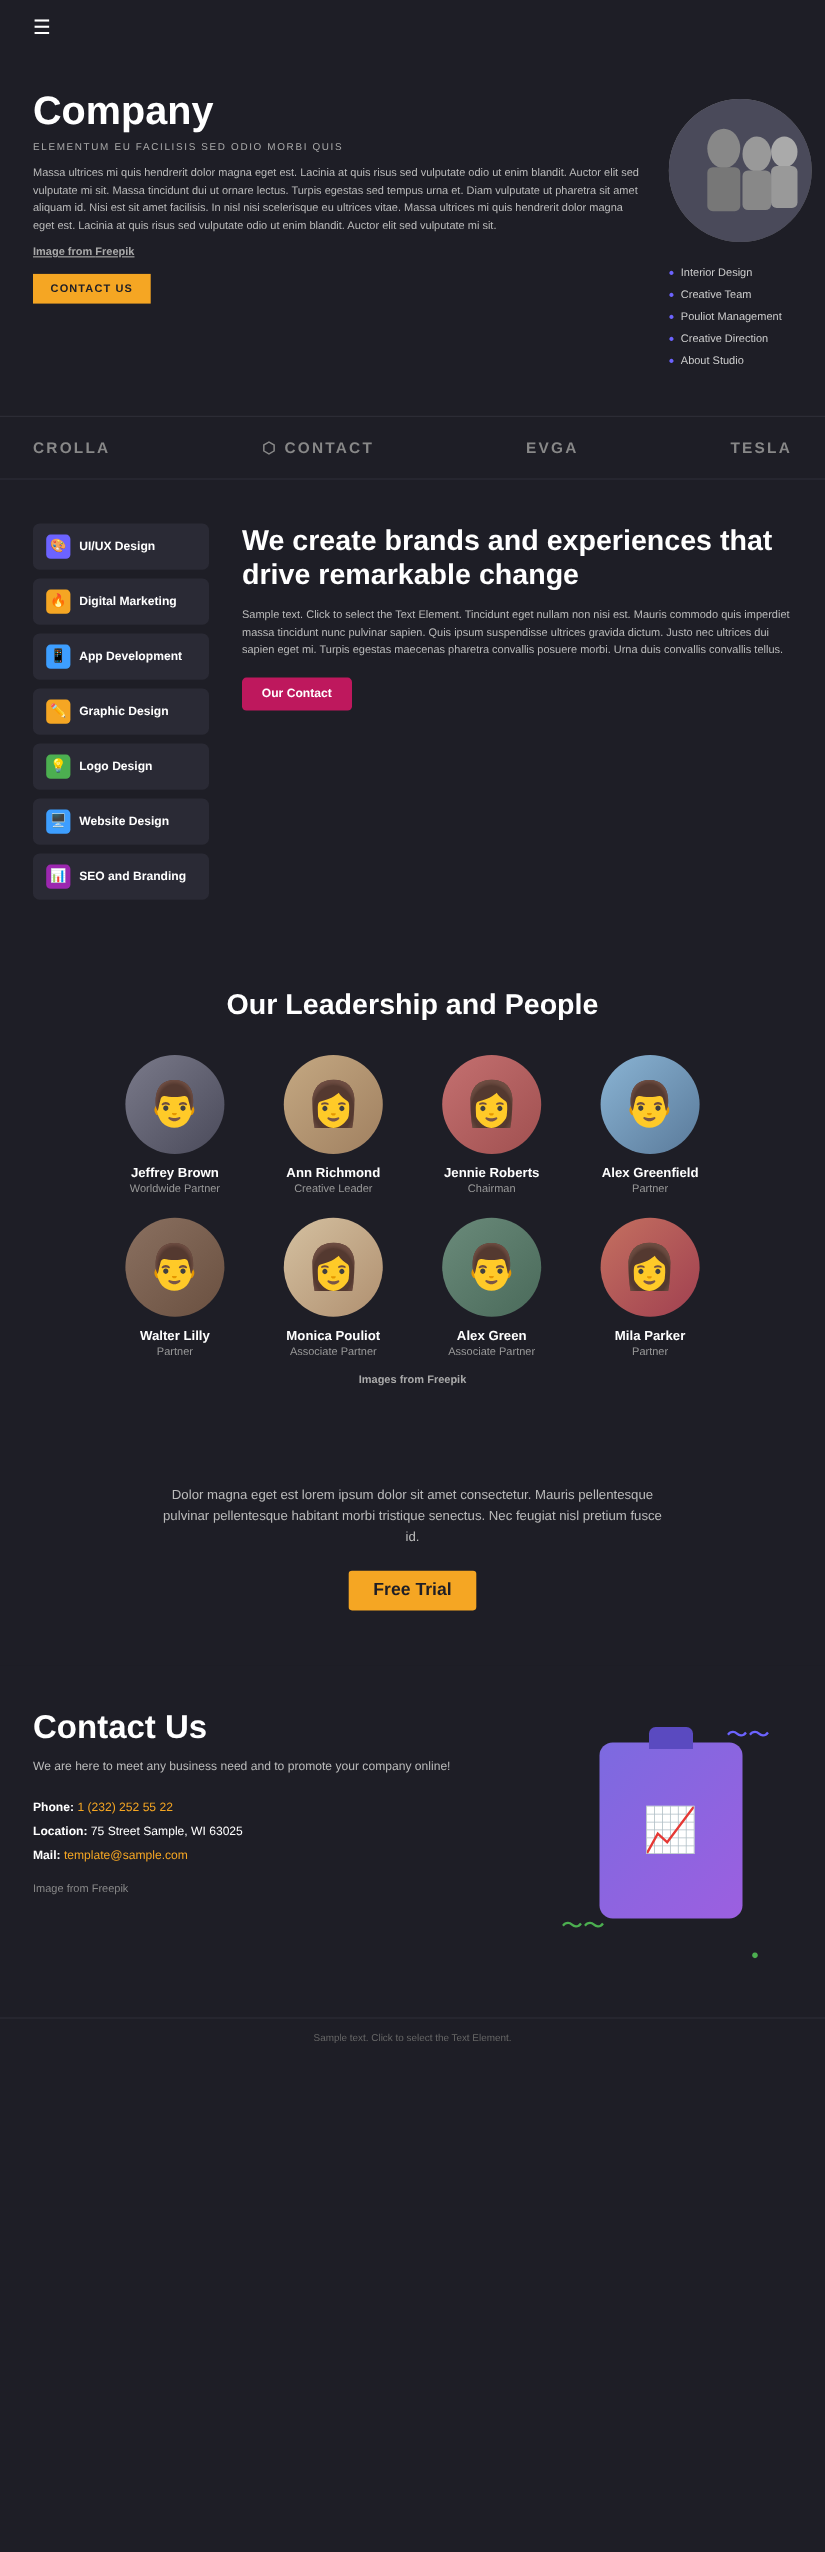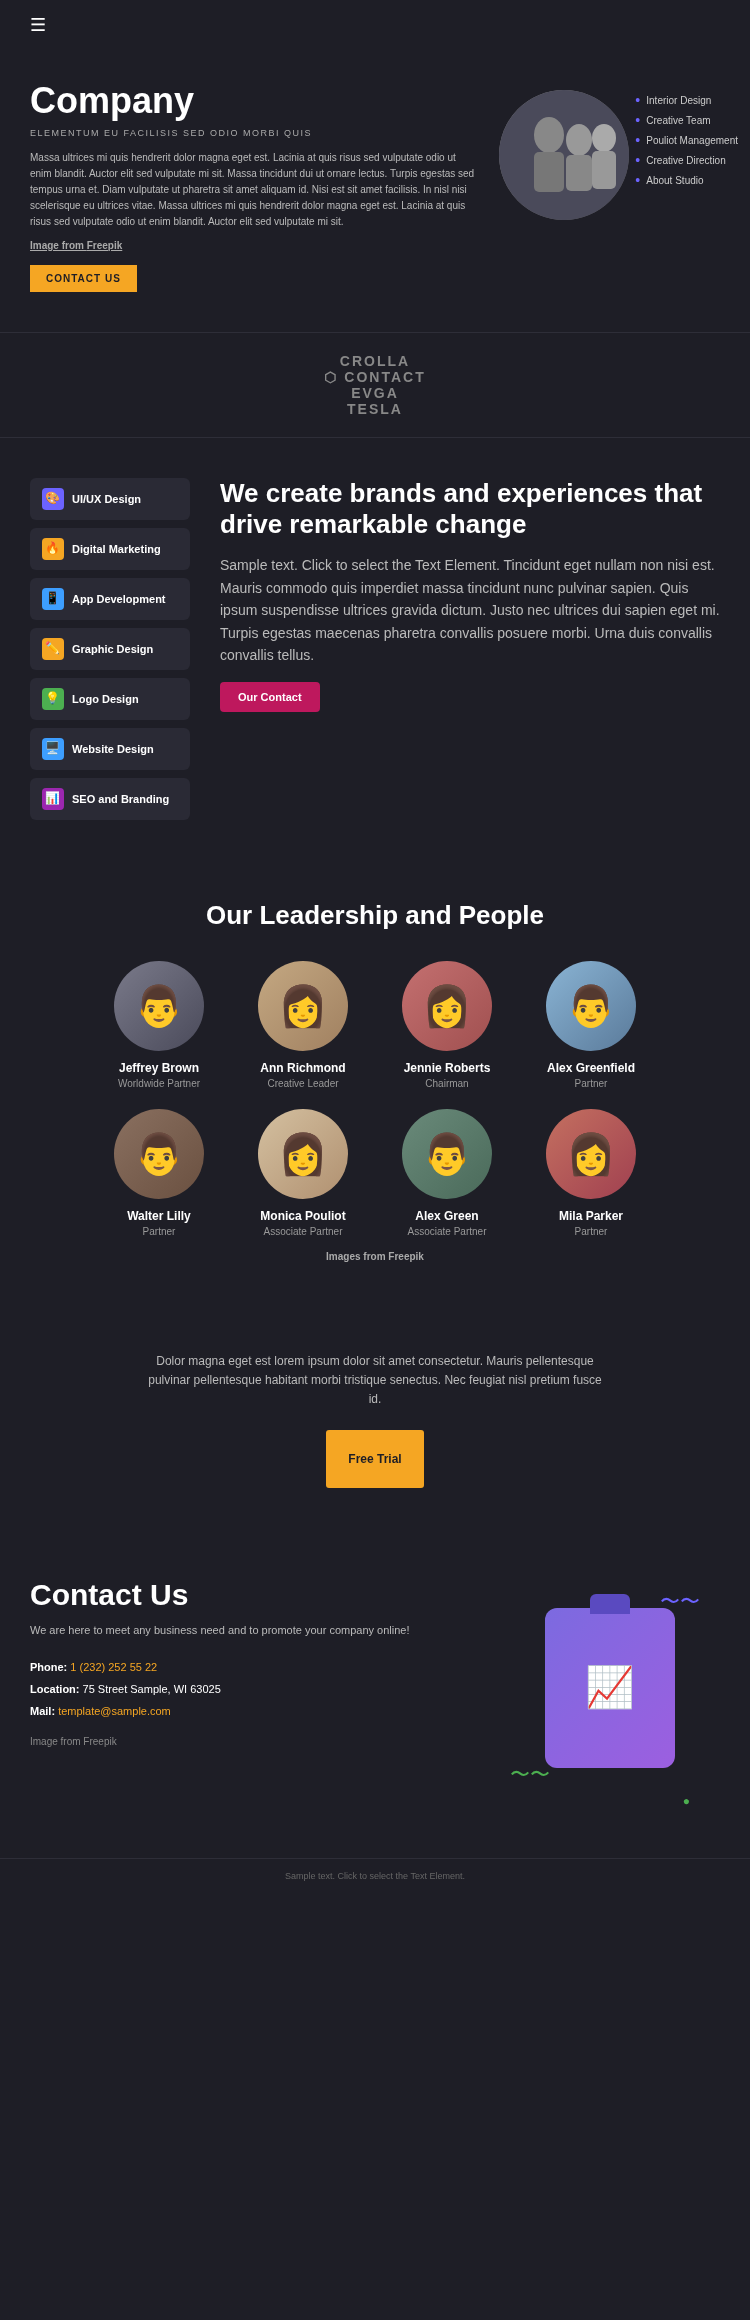--- a/index.html
+++ b/index.html
@@ -56,21 +56,21 @@
       border: none;
       padding: 8px 16px;
       font-size: 10px;
       font-weight: 700;
       letter-spacing: 1px;
       cursor: pointer;
       text-transform: uppercase;
     }
     .hero-right {
       display: flex;
-      flex-direction: row;
+      flex-direction: column;
       align-items: flex-start;
       gap: 6px;
       padding-top: 10px;
     }
     .hero-image-circle {
       width: 130px;
       height: 130px;
       border-radius: 50%;
       overflow: hidden;
       background: linear-gradient(135deg, #888 0%, #555 100%);
@@ -96,21 +96,20 @@
     }
 
     
     .brands-section {
       padding: 20px 30px;
       display: flex;
       align-items: center;
       justify-content: space-between;
       border-top: 1px solid #2e2e38;
       border-bottom: 1px solid #2e2e38;
-      flex-direction: column;
     }
     .brand-logo {
       font-size: 14px;
       font-weight: 700;
       color: #888;
       letter-spacing: 2px;
     }
 
     
     .services-section {
@@ -154,21 +153,21 @@
 
     .services-right { flex: 1; }
     .services-heading {
       font-size: 26px;
       font-weight: 800;
       line-height: 1.2;
       margin-bottom: 14px;
       color: #fff;
     }
     .services-body {
-      font-size: 14px;
+      font-size: 10px;
       color: #bbb;
       line-height: 1.6;
       margin-bottom: 16px;
     }
     .btn-our-contact {
       background: #be185d;
       color: #fff;
       border: none;
       padding: 9px 18px;
       font-size: 11px;
@@ -236,22 +235,22 @@
       font-size: 12px;
       color: #bbb;
       line-height: 1.6;
       max-width: 460px;
       margin: 0 auto 20px auto;
     }
     .btn-free-trial {
       background: #f5a623;
       color: #1e1e26;
       border: none;
-      padding: 22px 22px;
-      font-size: 12px;
+      padding: 9px 22px;
+      font-size: 16px;
       font-weight: 700;
       cursor: pointer;
       border-radius: 3px;
     }
 
     
     .contact-section {
       padding: 40px 30px;
       display: flex;
       align-items: flex-start;

